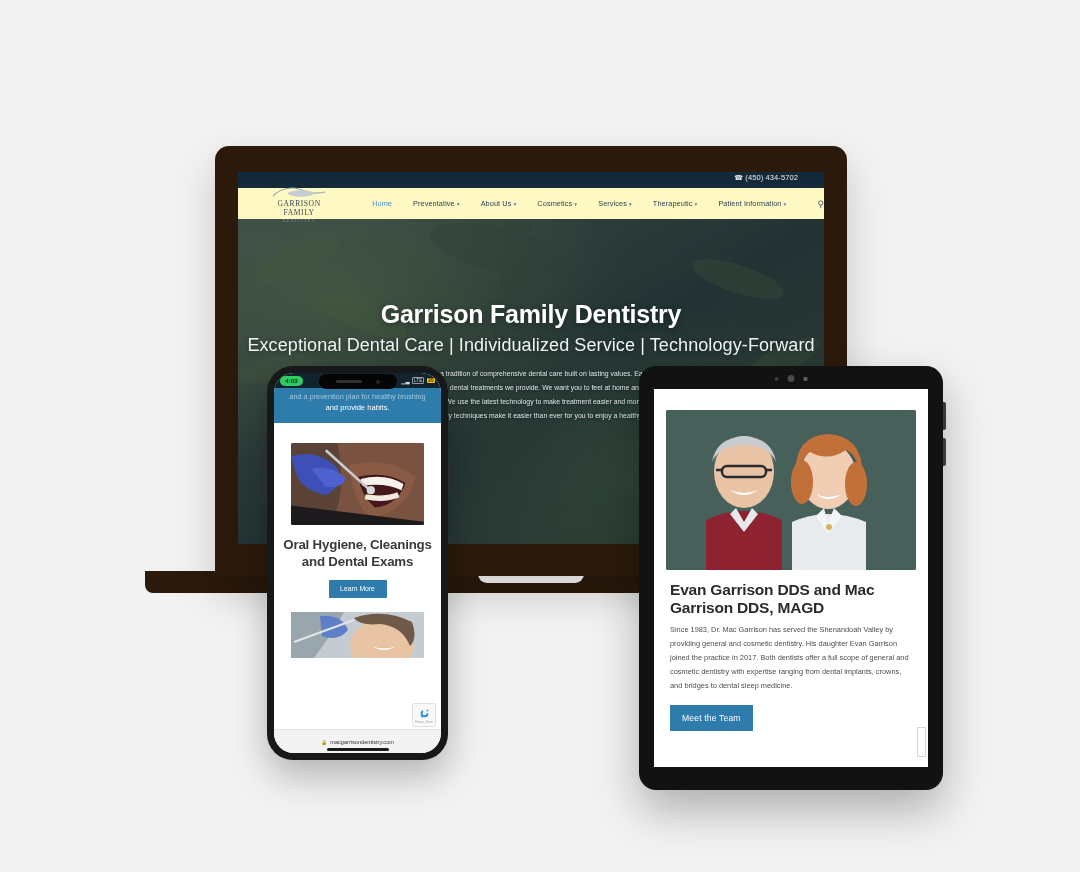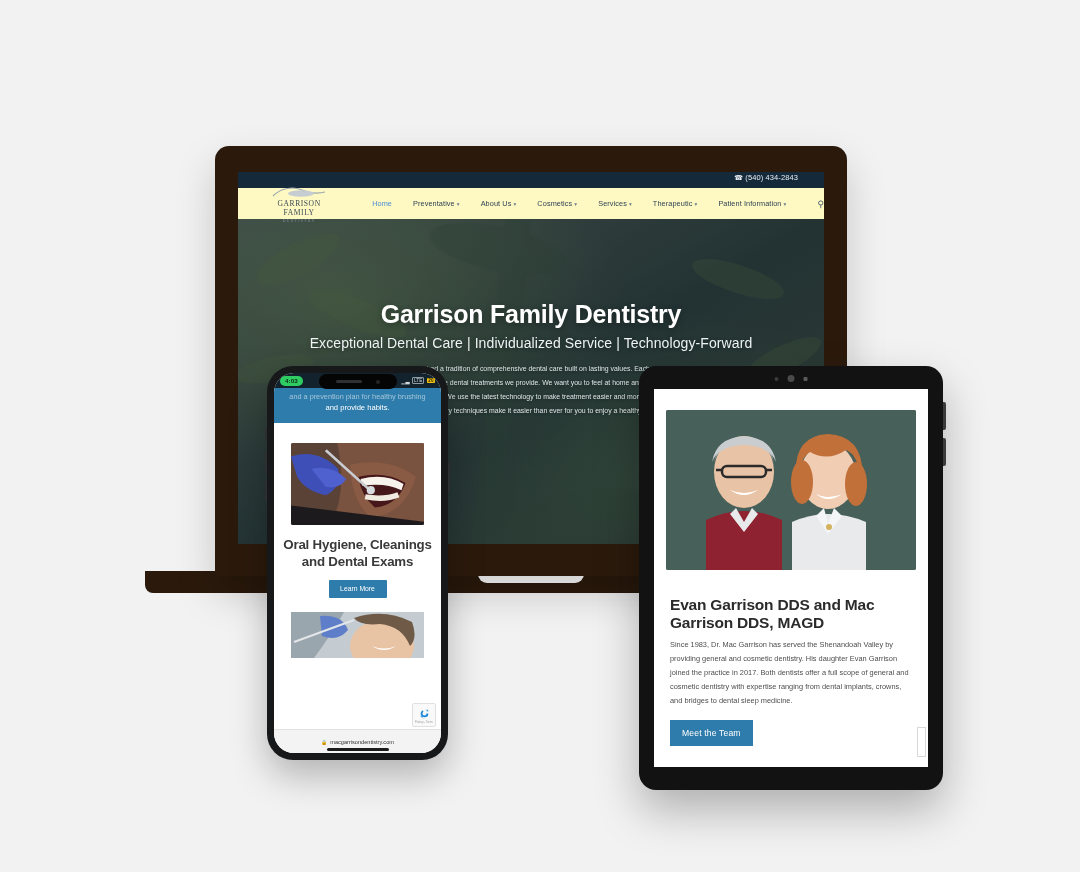--- a/index.html
+++ b/index.html
@@ -71,21 +71,21 @@
     overflow: hidden;
   }
   .hero-foliage { position:absolute; inset:0; opacity:.55; }
   .hero-overlay { position: absolute; inset: 0; background: rgba(18,32,36,.42); }
   .hero-inner { position: relative; padding-top: 81px; text-align: center; }
   .hero-title {
     color: #fff; font-size: 25px; font-weight: bold; letter-spacing: -.2px;
     text-shadow: 0 2px 6px rgba(0,0,0,.35);
   }
   .hero-sub {
-    color: #eef3f4; font-size: 14px; margin-top: 6px; letter-spacing: .1px;
+    color: #eef3f4; font-size: 18px; margin-top: 6px; letter-spacing: .1px;
     text-shadow: 0 1px 4px rgba(0,0,0,.35);
   }
   .hero-para {
     color: #dfe7e8; font-size: 6.9px; line-height: 2.05; margin-top: 11px;
     width: 300px; margin-left: auto; margin-right: auto;
     text-shadow: 0 1px 3px rgba(0,0,0,.4);
   }
 
   
   .tablet { position: absolute; left: 639px; top: 366px; width: 304px; height: 424px; }
@@ -103,21 +103,21 @@
   .tcam-dot.x { width: 4px; height: 4px; background:#5a5a5a; border-radius:1px; }
   .tablet-screen {
     position: absolute; left: 15px; top: 23px; right: 15px; bottom: 23px;
     background: #ffffff; overflow: hidden;
   }
   .t-photo {
     margin: 21px 12px 0; height: 160px; border-radius: 2px;
     background: linear-gradient(160deg,#4e6459 0%,#3f5a4f 45%,#46604f 100%);
     position: relative; overflow: hidden;
   }
-  .t-content { padding: 26px 16px 0; }
+  .t-content { padding: 11px 16px 0; }
   .t-heading { font-size: 15.5px; font-weight: bold; color: #2b2b2b; line-height: 1.14; letter-spacing: -.2px; }
   .t-body { font-size: 7.4px; color: #4d4d4d; line-height: 1.88; margin-top: 7px; }
   .t-btn {
     display: inline-block; margin-top: 12px; background: #2e7cab; color: #fff;
     font-size: 8.6px; padding: 8px 12px; letter-spacing: .15px;
   }
   .t-scrollthumb { position: absolute; right: 2px; bottom: 10px; width: 9px; height: 30px; border: 1px solid #d8d8d8; background:#fff; }
 
   
   .phone { position: absolute; left: 267px; top: 366px; width: 181px; height: 394px; }
@@ -198,21 +198,21 @@
     <div class="laptop-base2"></div>
     <div class="laptop-base"></div>
     <div class="laptop-notch"></div>
     <div class="laptop-shell"></div>
 
     <div class="laptop-screen">
 
       <div class="site-topbar">
         <div class="site-phone">
           <span class="ph-ic">☎</span>
-          <span>(540) 434-2843</span>
+          <span>(450) 434-5702</span>
         </div>
       </div>
 
       <div class="site-header">
         <div class="logo-wrap">
           <svg class="logo-arc" viewBox="0 0 56 13">
             <path d="M2 11 C10 3, 22 1, 31 5 C38 8, 46 9, 54 7" stroke="#9aa6ad" stroke-width="1.1" fill="none"></path>
             <ellipse cx="30" cy="8.5" rx="13" ry="3.2" fill="#c6cdd2"></ellipse>
           </svg>
           <div class="logo-t1">GARRISON FAMILY</div>

